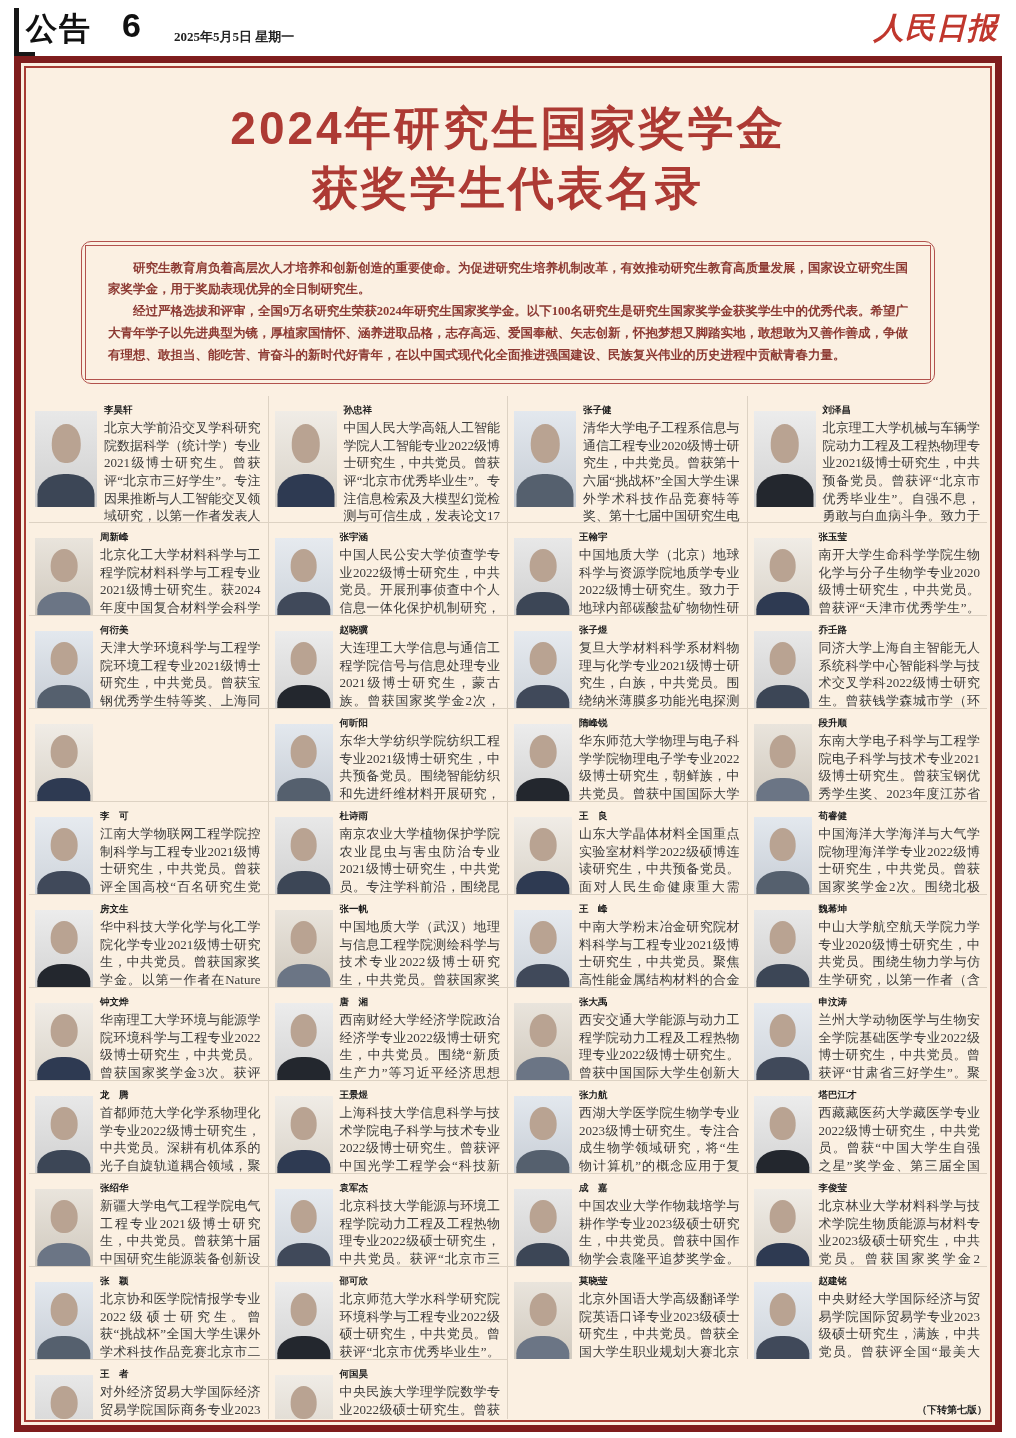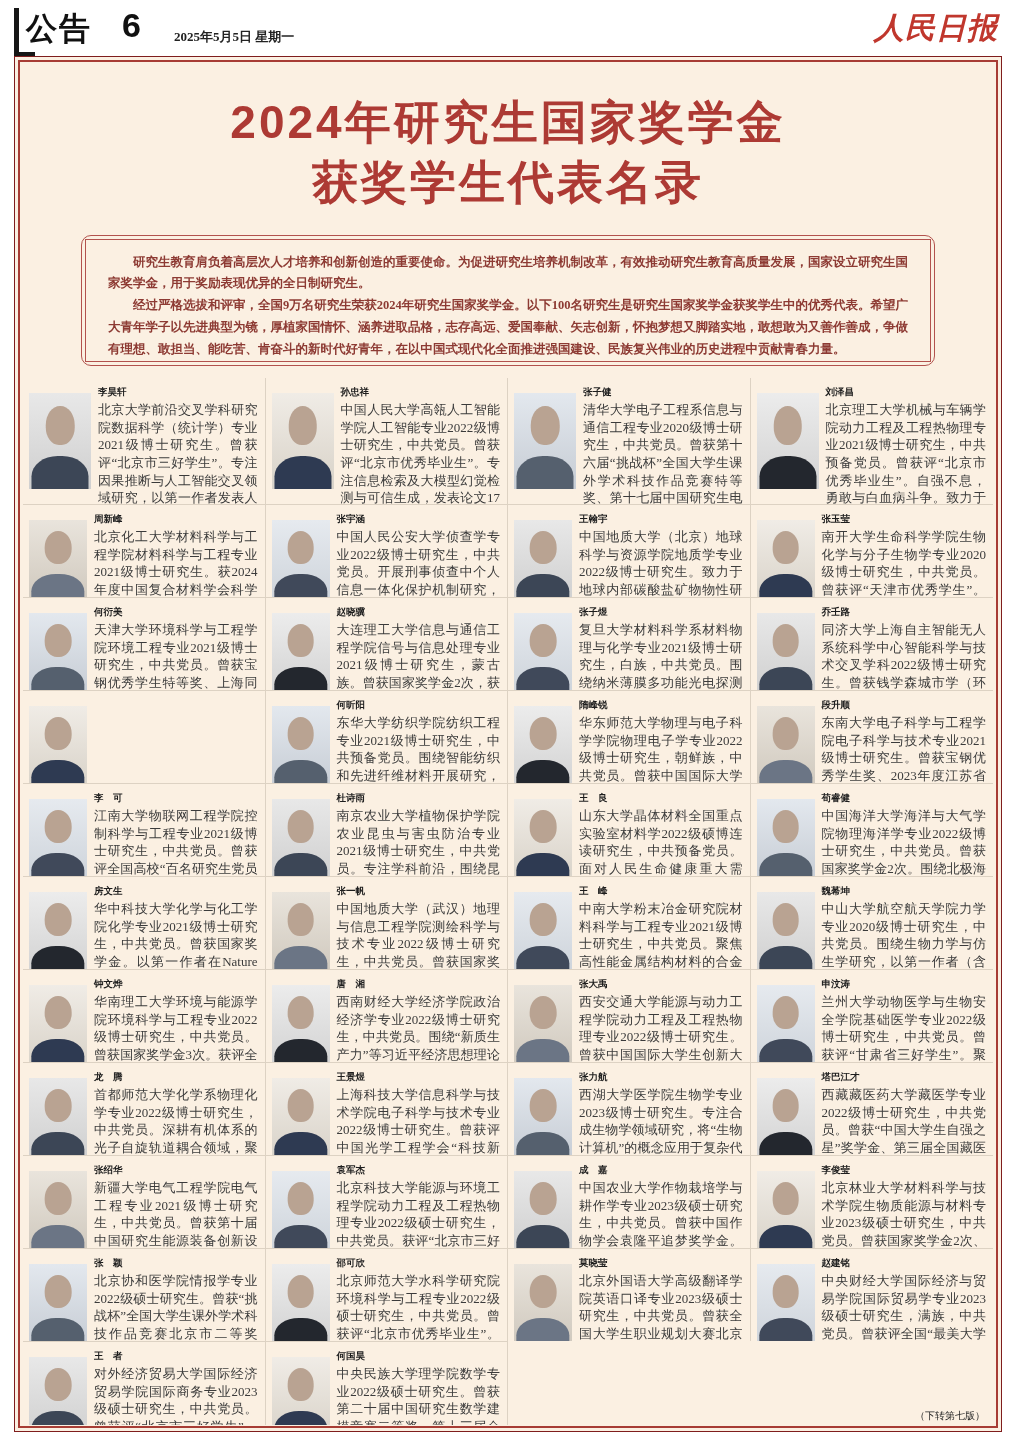--- a/index.html
+++ b/index.html
@@ -6,28 +6,28 @@
   body{width:1016px;height:1438px;position:relative;background:#ffffff;overflow:hidden;
        font-family:"Liberation Serif",serif;-webkit-font-smoothing:antialiased;}
   
   .pg-header{position:absolute;left:14px;top:6px;right:14px;height:46px;}
   .corner-mark{position:absolute;left:0;top:2px;width:16px;height:44px;border-left:5px solid #161616;border-bottom:4px solid #161616;}
   .section-label{position:absolute;left:12px;top:2px;font-family:"Liberation Sans",sans-serif;font-weight:900;font-size:31px;color:#111;letter-spacing:2px;}
   .page-num{position:absolute;left:108px;top:0px;font-family:"Liberation Sans",sans-serif;font-weight:700;font-size:34px;color:#111;}
   .date-line{position:absolute;left:160px;top:22px;font-size:13px;font-weight:700;color:#222;}
   .masthead{position:absolute;right:4px;top:2px;font-size:30px;color:#c0372d;font-style:italic;font-weight:700;letter-spacing:1px;margin-left:44px;}
   
-  .panel{position:absolute;left:14px;top:56px;right:14px;bottom:6px;background:#fbf0e2;border:1px solid #7f1d1d;}
+  .panel{position:absolute;left:14px;top:56px;right:14px;bottom:6px;background:#fbf0e2;border:7px solid #7f1d1d;}
   .panel-inner-frame{position:absolute;inset:3px;border:2px solid #a73c34;pointer-events:none;}
   .panel-content{position:absolute;inset:6px;overflow:hidden;}
   
   .main-title{margin-top:30px;text-align:center;font-family:"Liberation Sans",sans-serif;font-weight:900;
               font-size:46px;line-height:1.3;color:#ad3a34;letter-spacing:3px;}
   
-  .intro-box{position:relative;width:800px;margin:26px auto 0;border:1px solid #b2524d;padding:12px 22px 0;}
+  .intro-box{position:relative;width:800px;margin:26px auto 0;border:1px solid #b2524d;padding:12px 22px 12px;}
   .intro-box::before{content:"";position:absolute;inset:-5px;border:1px solid #b2524d;border-radius:10px;pointer-events:none;}
   .intro-para{margin:0;text-indent:2em;font-size:12.5px;line-height:1.75;color:#8d3a33;text-align:justify;font-weight:600;}
   
   .grid{display:grid;grid-template-columns:repeat(4,1fr);grid-template-rows:126px repeat(9,93px) 84px;
         margin:16px 2px 0;position:relative;}
   .entry{display:flex;padding:5px 7px 2px 4px;overflow:hidden;box-sizing:border-box;}
   .entry:not(:nth-child(4n)){border-right:1px solid #ddd2c3;}
   .entry:nth-child(n+5){border-top:1px solid #ddd2c3;}
   .photo{flex:0 0 58px;height:82px;margin:10px 7px 0 2px;position:relative;overflow:hidden;
          background:linear-gradient(#e8e8e8,#cfcfcf);}
@@ -38,21 +38,21 @@
                 border-radius:46% 46% 0 0;background:#3c4656;}
   .photo.p1::after{background:#2e3a52;} .photo.p2::after{background:#55606e;}
   .photo.p3::after{background:#23272e;} .photo.p4::after{background:#6b7585;}
   .photo.p5::after{background:#40495a;}
   .photo.p1{background:linear-gradient(#f0ece6,#d8d2c8);} .photo.p2{background:linear-gradient(#e3e8ee,#c6ccd4);}
   .photo.p3{background:linear-gradient(#ececec,#d2d2d2);} .photo.p4{background:linear-gradient(#e9e4dc,#cfc8bd);}
   .photo.p5{background:linear-gradient(#e6eaef,#cdd3da);}
   .entry-text{flex:1;min-width:0;}
   .student-name{font-family:"Liberation Sans",sans-serif;font-weight:900;font-size:9.5px;color:#1d1d1d;margin:3px 0 2px;}
   .student-bio{font-size:13px;line-height:1.36;color:#3b3b3b;text-align:justify;}
-  .continuation{position:absolute;right:10px;bottom:2px;font-size:10px;font-weight:400;color:#222;margin-top:16px;}
+  .continuation{position:absolute;right:2px;bottom:2px;font-size:10px;font-weight:700;color:#222;margin-top:16px;}
 </style>
 </head>
 <body>
 
 <div class="pg-header">
   <div class="corner-mark"></div>
   <div class="section-label">公告</div>
   <div class="page-num">6</div>
   <div class="date-line">2025年5月5日  星期一</div>
   <div class="masthead">人民日报</div>

